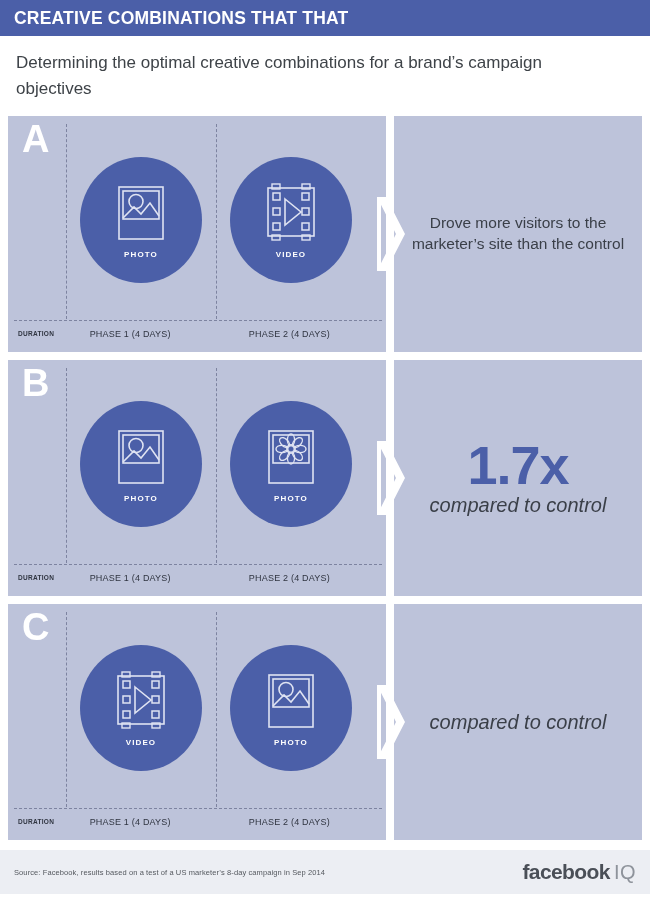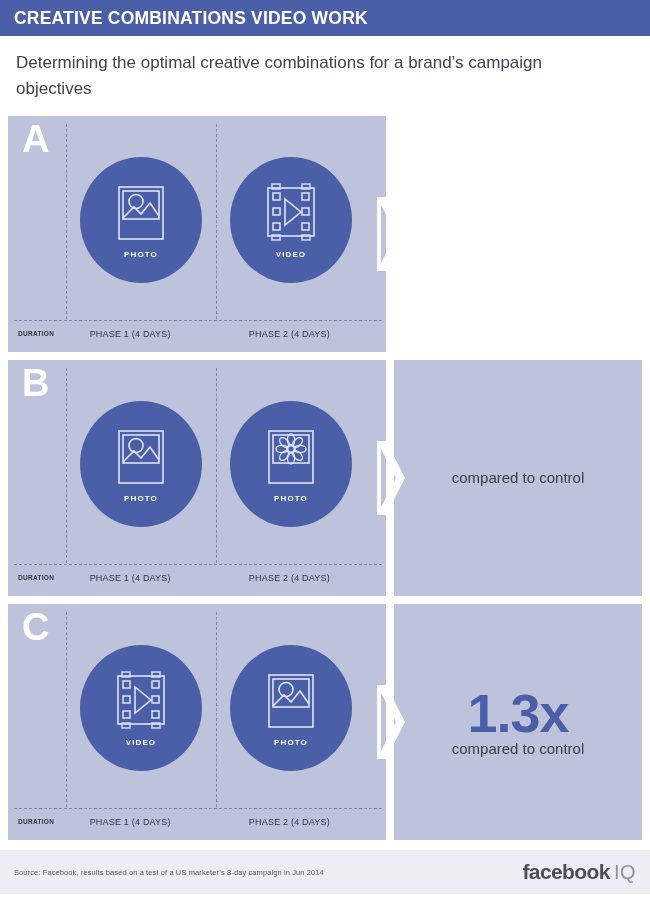--- a/index.html
+++ b/index.html
@@ -174,23 +174,24 @@
   }
   .stat {
     font-size: 54px;
     font-weight: bold;
     color: #4b5fa8;
     line-height: 1.02;
     letter-spacing: -1px;
     margin: 0px 0 -2px 0;
   }
   .stat-sub {
-    font-size: 15px;
+    font-size: 20px;
     color: #3a3f48;
     line-height: 1.3;
+    font-style: italic;
   }
 
   
   .footer-spacer { height: 8px; background: #ffffff; }
   .footer {
     height: 46px;
     background: #eceef3;
     display: flex;
     align-items: center;
     justify-content: space-between;
@@ -216,21 +217,21 @@
   .logo-iq {
     font-size: 20px;
     color: #8e939b;
     letter-spacing: 0.5px;
   }
 </style>
 </head>
 <body>
 
 <div class="header-bar">
-  <div class="header-title">CREATIVE COMBINATIONS VIDEO WORK</div>
+  <div class="header-title">CREATIVE COMBINATIONS THAT THAT</div>
 </div>
 
 <div class="subhead">
   <div class="subhead-text">Determining the optimal creative combinations for a brand’s campaign objectives</div>
 </div>
 
 <div class="frame">
 
   <div class="panel">
     <div class="panel-left">
@@ -276,20 +277,23 @@
         <div class="phase">PHASE 1 (4 DAYS)</div>
         <div class="phase">PHASE 2 (4 DAYS)</div>
       </div>
 
       <svg class="chevron" viewBox="0 0 28 74">
         <polygon points="0,0 9,0 28,37 9,74 0,74 19,37" fill="#ffffff"></polygon>
         <rect x="0" y="0" width="4" height="74" fill="#ffffff"></rect>
       </svg>
     </div>
 
+    <div class="panel-right">
+      <div class="result-text">Drove more visitors to the marketer’s site than the control</div>
+    </div>
   </div>
 
   <div class="panel">
     <div class="panel-left">
       <div class="panel-letter">B</div>
       <div class="vline v1"></div>
       <div class="vline v2"></div>
 
       <div class="icons-row">
         <div class="icon-cell">
@@ -331,20 +335,21 @@
         <div class="phase">PHASE 2 (4 DAYS)</div>
       </div>
 
       <svg class="chevron" viewBox="0 0 28 74">
         <polygon points="0,0 9,0 28,37 9,74 0,74 19,37" fill="#ffffff"></polygon>
         <rect x="0" y="0" width="4" height="74" fill="#ffffff"></rect>
       </svg>
     </div>
 
     <div class="panel-right">
+      <div class="stat">1.7x</div>
       <div class="stat-sub">compared to control</div>
     </div>
   </div>
 
   <div class="panel">
     <div class="panel-left">
       <div class="panel-letter">C</div>
       <div class="vline v1"></div>
       <div class="vline v2"></div>
 
@@ -387,28 +392,27 @@
         <div class="phase">PHASE 2 (4 DAYS)</div>
       </div>
 
       <svg class="chevron" viewBox="0 0 28 74">
         <polygon points="0,0 9,0 28,37 9,74 0,74 19,37" fill="#ffffff"></polygon>
         <rect x="0" y="0" width="4" height="74" fill="#ffffff"></rect>
       </svg>
     </div>
 
     <div class="panel-right">
-      <div class="stat">1.3x</div>
       <div class="stat-sub">compared to control</div>
     </div>
   </div>
 
 </div>
 
 <div class="footer-spacer"></div>
 
 <div class="footer">
-  <div class="source">Source: Facebook, results based on a test of a US marketer’s 8-day campaign in Jun 2014</div>
+  <div class="source">Source: Facebook, results based on a test of a US marketer’s 8-day campaign in Sep 2014</div>
   <div class="logo">
     <span class="logo-fb">facebook</span>
     <span class="logo-iq">IQ</span>
   </div>
 </div>
 
 </body></html>

